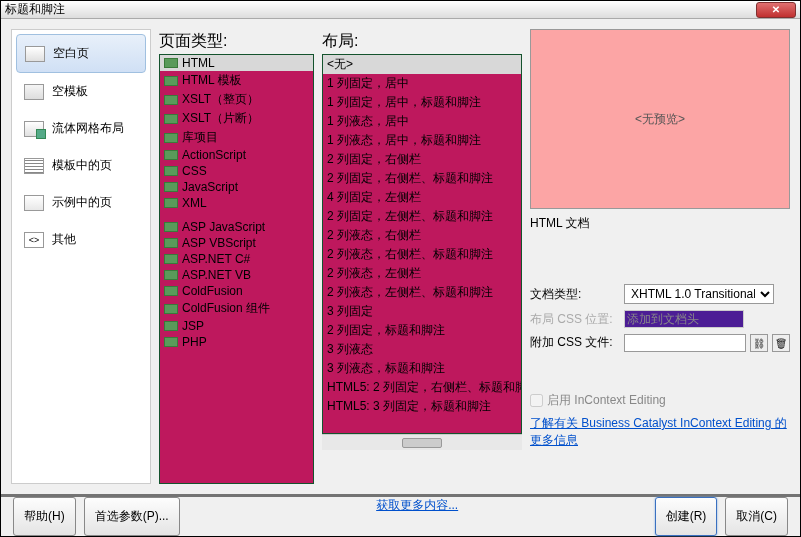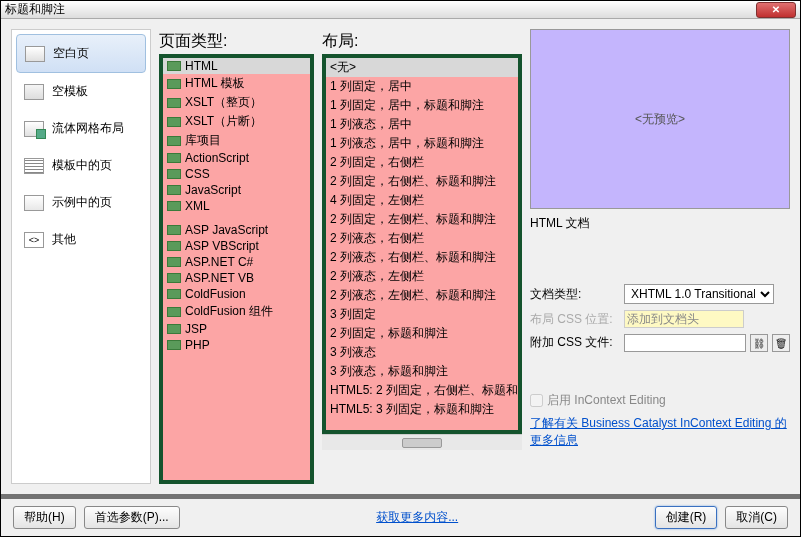--- a/index.html
+++ b/index.html
@@ -15,47 +15,47 @@
 .nav-icon { width: 20px; height: 16px; display: inline-block; }
 .icon-blank { background: linear-gradient(#fff, #e0e0e0); border: 1px solid #999; }
 .icon-template { background: linear-gradient(#f5f5f5, #ddd); border: 1px solid #999; }
 .icon-fluid { background: linear-gradient(#fff, #e0e0e0); border: 1px solid #999; position: relative; }
 .icon-fluid::after { content: ""; position: absolute; right: -3px; bottom: -3px; width: 8px; height: 8px; background: #5a8; border: 1px solid #385; }
 .icon-sample { background: repeating-linear-gradient(0deg, #888 0 1px, #fff 1px 3px); border: 1px solid #999; }
 .icon-pagesample { background: linear-gradient(#fff, #e8e8e8); border: 1px solid #999; }
 .icon-other { background: #fff; border: 1px solid #999; display: flex; align-items: center; justify-content: center; font-size: 9px; }
 .column { display: flex; flex-direction: column; }
 .col-header { padding: 2px 0; font-size: 16px; }
-.listbox { background: #fca5a5; border: 4px solid #14532d; overflow: auto; }
+.listbox { background: #be185d; border: 1px solid #14532d; overflow: auto; }
 .page-types { width: 155px; }
 .page-types .listbox { height: 430px; }
 .layouts { width: 200px; }
 .layouts .listbox { height: 380px; }
 .list-item { display: flex; align-items: center; gap: 4px; padding: 1px 4px; cursor: pointer; white-space: nowrap; }
 .list-item.selected { background: #d8d8d8; }
 .type-icon { width: 14px; height: 10px; background: #5a9a5a; border: 1px solid #3a7a3a; display: inline-block; position: relative; }
 .right-panel { flex: 1; display: flex; flex-direction: column; gap: 6px; }
-.preview-box { height: 180px; background: #c4b5fd; border: 1px solid #999; display: flex; align-items: center; justify-content: center; color: #555; text-align: right; }
+.preview-box { height: 180px; background: #fca5a5; border: 1px solid #999; display: flex; align-items: center; justify-content: center; color: #555; text-align: right; }
 .preview-label { font-size: 12px; }
 .form-row { display: flex; align-items: center; gap: 6px; }
 .form-label { width: 88px; }
 .form-label.disabled { color: #aaa; }
 select, input[type=text] { font-size: 12px; border: 1px solid #999; padding: 1px 2px; background: #fff; }
 select { width: 150px; }
-input.location { width: 120px; background: #fef9c3; color: #888; border-color: #ccc; }
+input.location { width: 120px; background: #4c1d95; color: #888; border-color: #ccc; }
 .attach-row { display: flex; align-items: center; gap: 4px; }
 .attach-input { flex: 1; border: 1px solid #999; height: 18px; background: #fff; }
 .small-btn { width: 18px; height: 18px; border: 1px solid #999; background: #eee; display: flex; align-items: center; justify-content: center; font-size: 10px; cursor: pointer; }
 .checkbox-row { display: flex; align-items: center; gap: 4px; margin-top: 34px;}
 .checkbox-row input { margin: 0; }
 .checkbox-row span { color: #888; }
 .link { color: #0050cc; text-decoration: underline; cursor: pointer; }
 .scroll-placeholder { height: 16px; background: #e8e8e8; border-top: 1px solid #ccc; display: flex; align-items: center; justify-content: center; }
 .scroll-thumb { width: 40px; height: 10px; background: #ccc; border: 1px solid #999; border-radius: 2px; }
-.footer { height: 52px; border-top: 5px solid #737373; display: flex; align-items: center; padding: 0 12px; gap: 8px; }
+.footer { height: 52px; border-top: 3px solid #737373; display: flex; padding: 0 12px; gap: 8px; }
 .btn { padding: 2px 10px; border: 1px solid #888; background: linear-gradient(#fdfdfd, #e4e4e4); border-radius: 3px; cursor: pointer; font-size: 12px; }
 .btn.primary { border-color: #3a70c0; box-shadow: 0 0 2px #6aa0e0; }
 .footer-spacer { flex: 1; text-align: center; }
 .spacer-item { height: 8px; }
 </style>
 </head>
 <body>
 
 <div class="window">
   <div class="titlebar">

